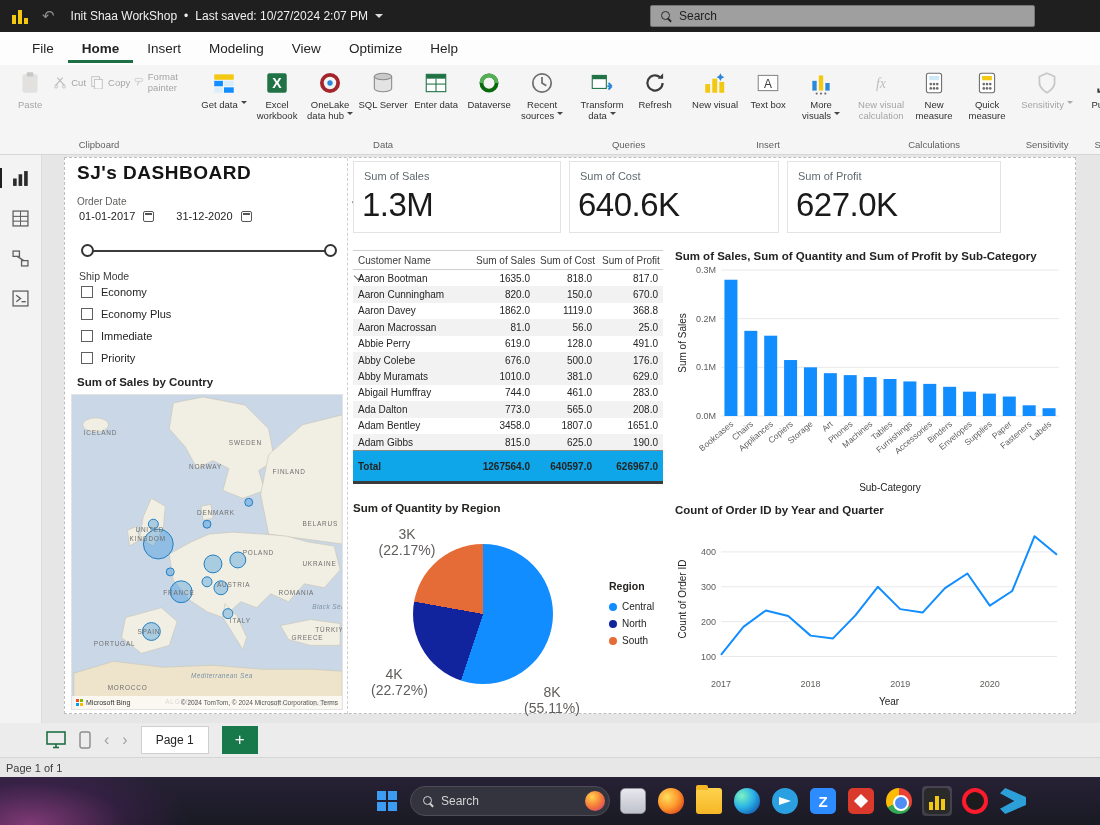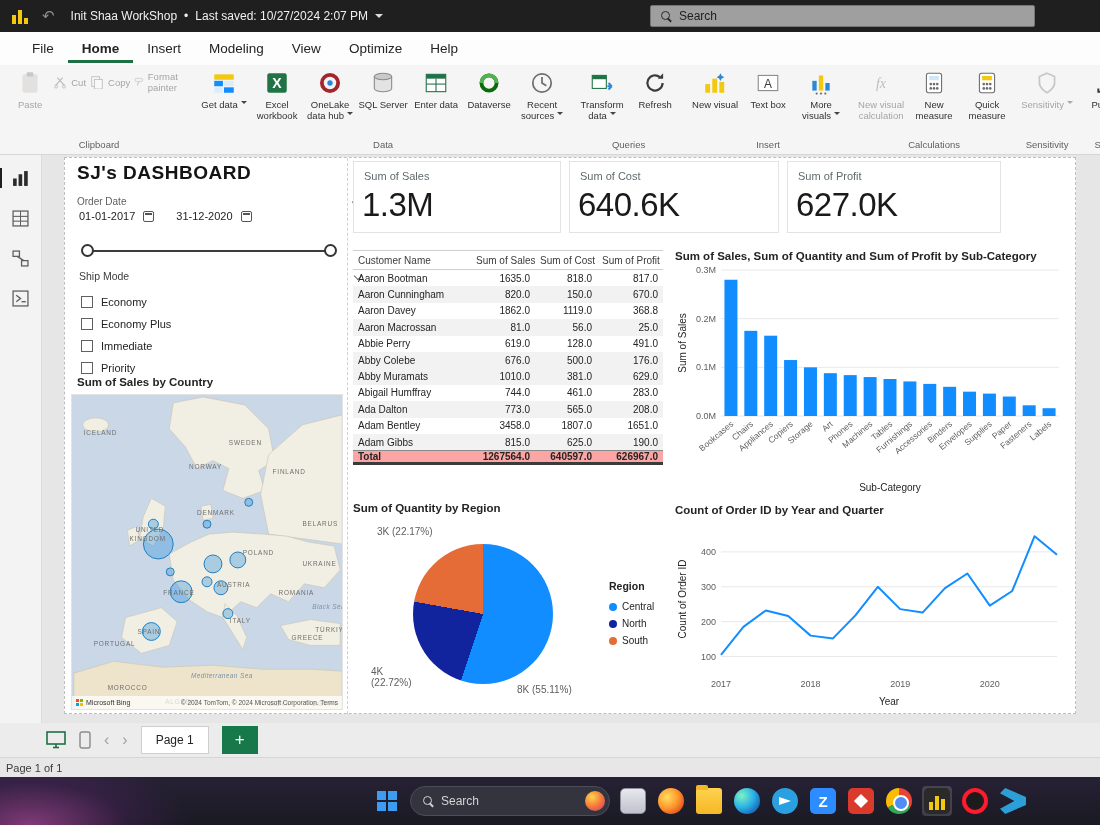--- a/index.html
+++ b/index.html
@@ -53,56 +53,56 @@
   .chev { width:6px; height:6px; border-right:1.3px solid #666; border-bottom:1.3px solid #666; transform:rotate(45deg); margin-right:4px; }
   .slicer-dates { position:absolute; left:14px; top:52px; display:flex; align-items:center; gap:8px; font-size:11px; color:#252423; }
   .cal { width:11px; height:11px; border:1.2px solid #555; border-radius:2px; position:relative; display:inline-block; }
   .cal::before { content:''; position:absolute; top:1px; left:1px; right:1px; height:2.5px; background:#555; }
   .slider { position:absolute; left:18px; top:86px; width:252px; height:14px; }
   .slider .track { position:absolute; top:6px; left:0; right:0; height:2px; background:#3c3c3c; }
   .handle { position:absolute; top:0; width:13px; height:13px; border-radius:50%; background:#fff; border:2px solid #333; }
 
   .ship-head { position:absolute; left:14px; top:112px; width:286px; display:flex; justify-content:space-between; align-items:center; font-size:10.5px; color:#3c3c3c; }
   .ship-list { position:absolute; left:16px; top:128px; }
-  .ship-row { display:flex; align-items:flex-end; gap:8px; height:22px; cursor:pointer; }
+  .ship-row { display:flex; align-items:flex-start; gap:8px; height:22px; cursor:pointer; }
   .cb { width:12px; height:12px; border:1.5px solid #5f5f5f; background:#fff; }
   .ship-label { font-size:11px; color:#252423; }
 
   .map-title { position:absolute; left:12px; top:218px; font-size:11.5px; font-weight:600; color:#252423; }
   .map-box { position:absolute; left:6px; top:236px; width:272px; height:316px; background:#c9d7e6; border:1px solid #e3e3e3; overflow:hidden; }
   .map-attrib { position:absolute; left:0; right:0; bottom:0; height:13px; display:flex; justify-content:space-between; align-items:center; padding:0 4px; background:rgba(255,255,255,.72); font-size:6.5px; color:#555; }
   .bing { display:flex; align-items:center; gap:3px; font-size:7px; color:#333; }
   .ms-squares { display:grid; grid-template-columns:3px 3px; grid-gap:1px; }
   .ms-squares i { width:3px; height:3px; display:block; }
 
   
   .kpi-card { position:absolute; top:3px; height:72px; background:#fff; border:1px solid #e3e3e3; }
   .kpi-label { font-size:11px; color:#5f6b6d; margin:8px 0 0 10px; }
   .kpi-value { font-size:33px; color:#1a1a1a; margin:4px 0 0 8px; letter-spacing:-.5px; }
 
   
   .cust-table { position:absolute; left:288px; top:92px; width:310px; height:240px; font-size:10px; color:#252423; }
   .t-row { display:flex; height:16.4px; align-items:center; }
   .t-row.head { height:20px; border-top:1px solid #cfcfcf; border-bottom:1px solid #cfcfcf; color:#3b3b3b; }
   .t-row.alt { background:#f2f2f2; }
-  .t-row.total { height:15px; font-weight:bold; border-top:1px solid #8a8a8a; border-bottom:3px solid #3b3b3b; background:#fca5a5; }
+  .t-row.total { height:34px; font-weight:bold; border-top:1px solid #8a8a8a; border-bottom:3px solid #3b3b3b; background:#0ea5e9; }
   .tc { padding:0 5px; overflow:hidden; white-space:nowrap; }
   .tc.c0 { width:118px; text-align:left; }
   .tc.c1 { width:64px; text-align:right; }
   .tc.c2 { width:62px; text-align:right; }
   .tc.c3 { width:66px; text-align:right; }
 
   
   .chart-title { font-size:11.5px; font-weight:600; color:#252423; white-space:nowrap; }
   .bar-chart { position:absolute; left:610px; top:92px; width:396px; height:252px; }
   .line-chart { position:absolute; left:610px; top:346px; width:396px; height:210px; }
   .pie-title { position:absolute; left:288px; top:344px; }
   .pie-area { position:absolute; left:288px; top:360px; width:316px; height:194px; }
   .pie { position:absolute; left:60px; top:26px; width:140px; height:140px; border-radius:50%; }
-  .pie-label { position:absolute; font-size:10px; color:#605e5c; width:60px; }
+  .pie-label { position:absolute; font-size:14px; color:#605e5c; width:60px;text-align:center; }
   .legend { position:absolute; left:256px; top:62px; font-size:10px; color:#252423; }
   .legend-title { font-size:10.5px; font-weight:600; margin-bottom:6px; }
   .legend-item { display:flex; align-items:center; gap:5px; height:17px; }
   .dot { width:8px; height:8px; border-radius:50%; display:inline-block; }
   svg text.tick { font-size:9px; fill:#605e5c; font-family:"Liberation Sans",sans-serif; }
   svg text.xcat { font-size:8.5px; }
   svg text.axis-label { font-size:10px; fill:#252423; font-family:"Liberation Sans",sans-serif; }
   svg text.map-label { font-size:6.5px; fill:#6f6f6f; letter-spacing:.8px; font-family:"Liberation Sans",sans-serif; }
   svg text.sea-label { font-size:6.5px; fill:#7d93a8; font-style:italic; letter-spacing:.4px; }
 

